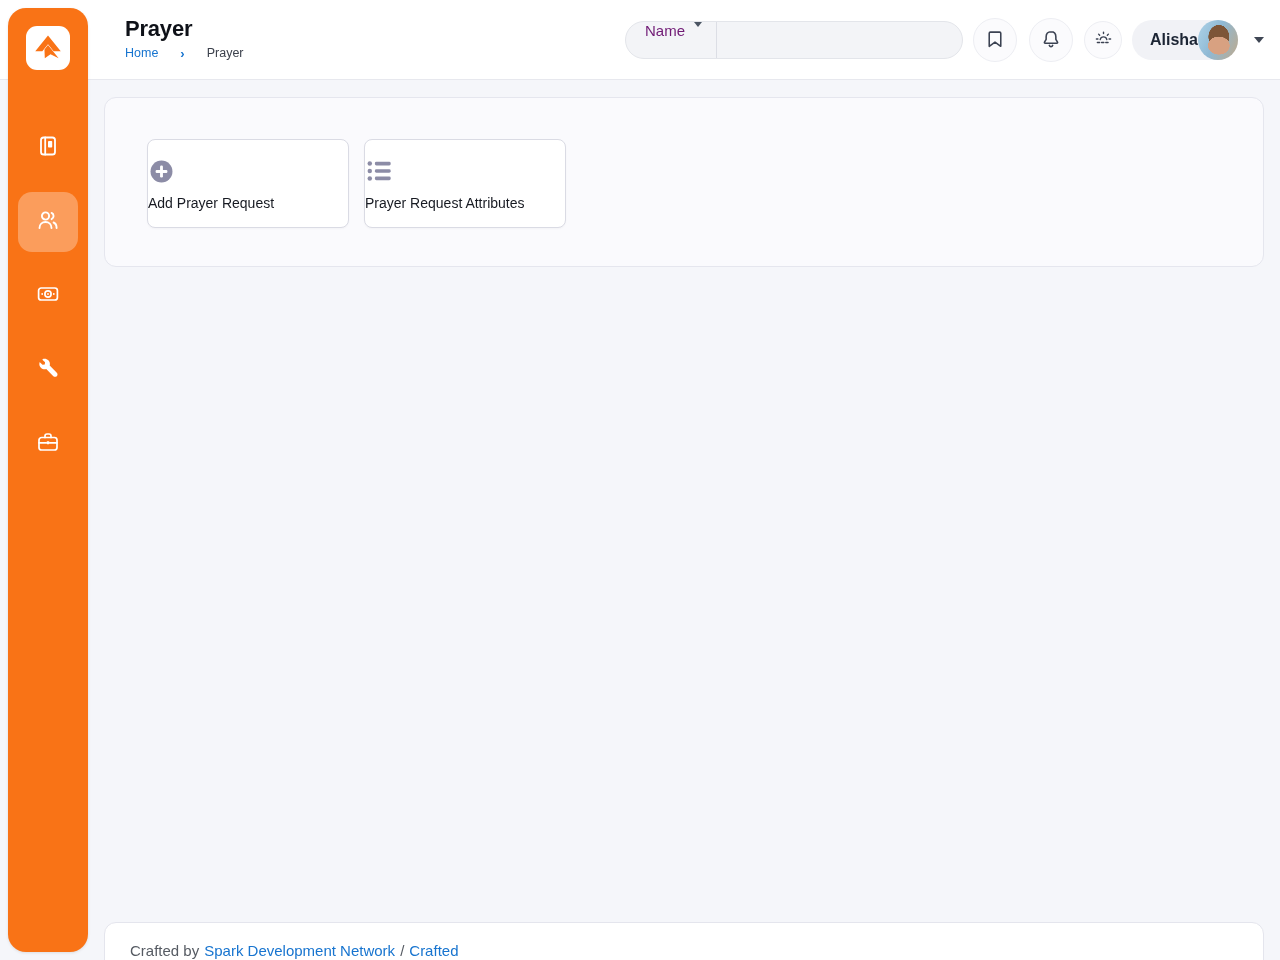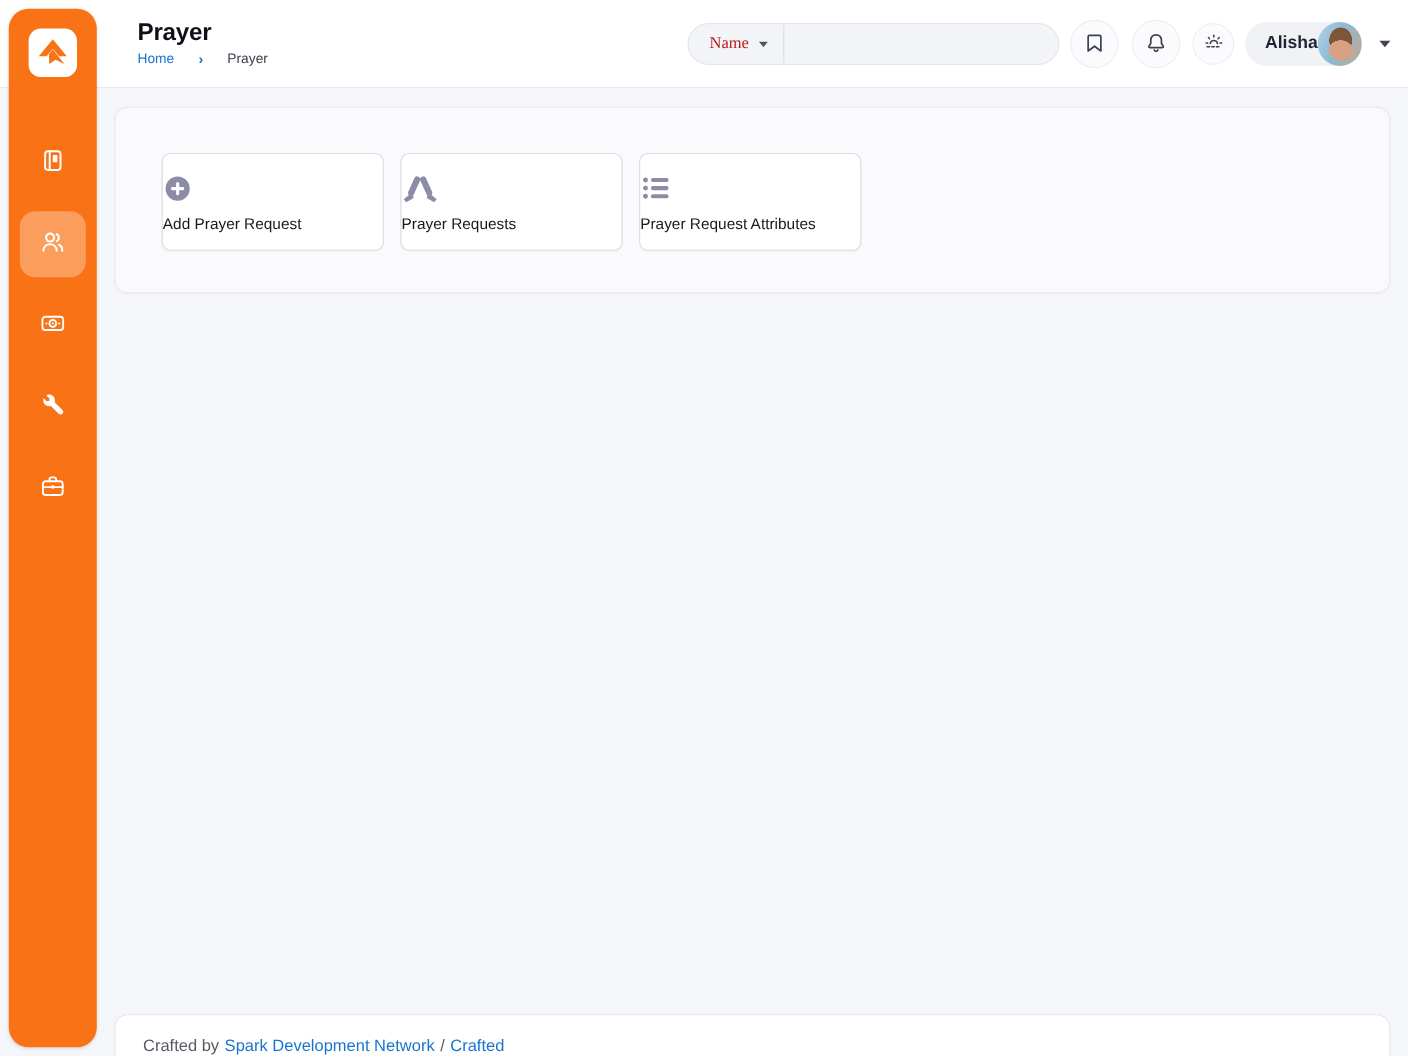--- a/index.html
+++ b/index.html
@@ -13,23 +13,23 @@
   .page-head { position:absolute; left:125px; top:16px; }
   .page-title { font-size:22px; font-weight:700; color:#0e1118; letter-spacing:-.2px; }
   .breadcrumb { margin-top:4px; font-size:12.5px; display:flex; align-items:center; gap:22px; }
   .breadcrumb a { color:#1774cf; text-decoration:none; cursor:pointer; }
   .crumb-sep { color:#1774cf; font-weight:700; font-size:13px; line-height:1; }
   .crumb-current { color:#3c414c; }
 
   .search-pill { position:absolute; left:625px; top:21px; width:338px; height:38px;
                  background:#f3f4f7; border:1px solid #e3e5ea; border-radius:19px;
                  display:flex; align-items:center; overflow:hidden; }
-  .search-filter { height:100%; display:flex; align-items:center; gap:9px;
+  .search-filter { height:100%; display:flex; gap:9px;
                    padding:0 14px 0 19px; background:transparent; border:none;
-                   font-family:Liberation Serif, serif; font-size:15px; color:#b91c1c; cursor:pointer; }
+                   font-family:Liberation Sans, sans-serif; font-size:15px; color:#701a75; cursor:pointer; }
   .caret-sm { width:0; height:0; border-left:4.5px solid transparent; border-right:4.5px solid transparent;
               border-top:5.5px solid #4b5563; }
   .search-divider { width:1px; align-self:stretch; background:#dcdee5; }
   .search-input { flex:1; height:100%; border:none; background:transparent; outline:none;
                   padding:0 14px; font-family:inherit; font-size:15px; color:#333; }
 
   .circle-btn { position:absolute; border-radius:50%; background:#fbfbfd; border:1px solid #edeef3;
                 display:flex; align-items:center; justify-content:center; cursor:pointer; }
   .btn-bookmark { left:973px; top:18px; width:44px; height:44px; }
   .btn-bell     { left:1029px; top:18px; width:44px; height:44px; }
@@ -210,31 +210,20 @@
         <span class="tile-icon">
           <svg width="27" height="27" viewBox="0 0 32 32">
             <circle cx="16" cy="16" r="13" fill="#8c8ca6"></circle>
             <rect x="14.3" y="9" width="3.4" height="14" rx="1.4" fill="#ffffff"></rect>
             <rect x="9" y="14.3" width="14" height="3.4" rx="1.4" fill="#ffffff"></rect>
           </svg>
         </span>
         <span class="tile-label">Add Prayer Request</span>
       </div>
 
-      <div class="tile">
-        <span class="tile-icon">
-          <svg width="34" height="28" viewBox="0 0 48 40" fill="#8c8ca6">
-            <rect x="12.2" y="4" width="8" height="27" rx="4" transform="rotate(24 16.2 17.5)"></rect>
-            <rect x="27.8" y="4" width="8" height="27" rx="4" transform="rotate(-24 31.8 17.5)"></rect>
-            <polygon points="2.5,34.5 13.5,25.5 15.5,33 6,38.5"></polygon>
-            <polygon points="45.5,34.5 34.5,25.5 32.5,33 42,38.5"></polygon>
-          </svg>
-        </span>
-        <span class="tile-label">Prayer Requests</span>
-      </div>
 
 
       <div class="tile">
         <span class="tile-icon">
           <svg width="30" height="26" viewBox="0 0 32 28" fill="#8c8ca6">
             <circle cx="5" cy="6" r="2.4"></circle>
             <rect x="10.5" y="4" width="17" height="4" rx="1.6"></rect>
             <circle cx="5" cy="14" r="2.4"></circle>
             <rect x="10.5" y="12" width="17" height="4" rx="1.6"></rect>
             <circle cx="5" cy="22" r="2.4"></circle>

